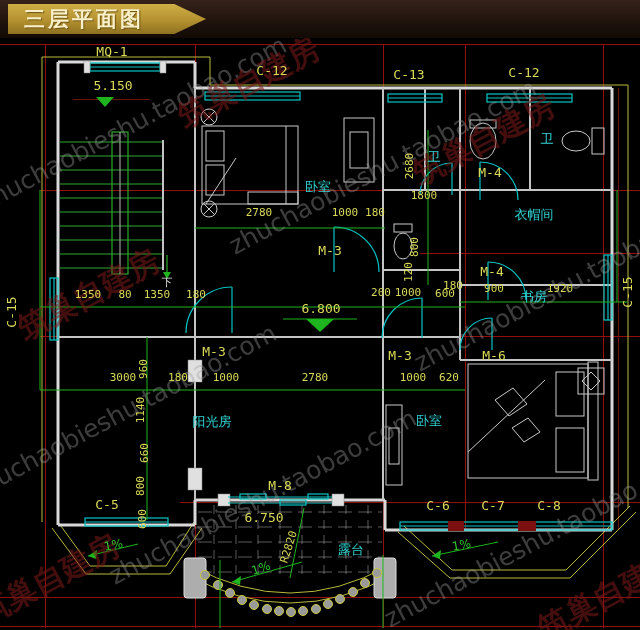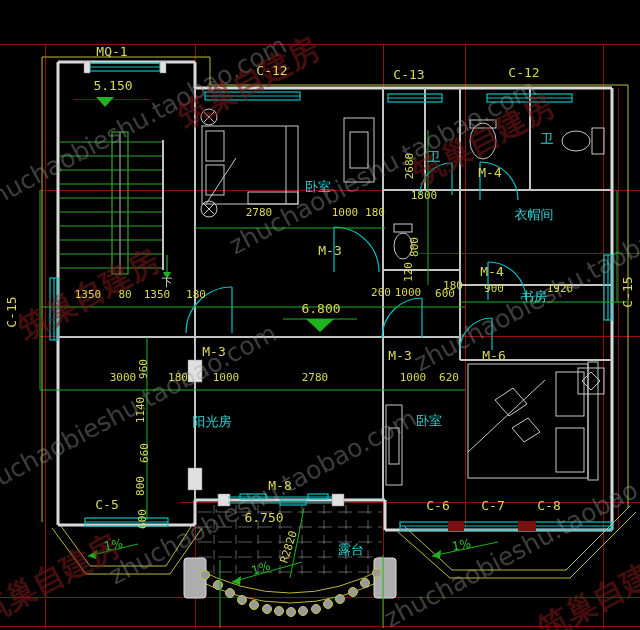--- a/index.html
+++ b/index.html
@@ -37,20 +37,25 @@
   text.tg{fill:#2fc52f;font:12px "DejaVu Sans",sans-serif;}
   text.tw{fill:#dedede;font:11px "DejaVu Sans",sans-serif;}
   text.wm{fill:#a0a0a0;opacity:.38;font:25px "DejaVu Sans",sans-serif;text-anchor:start;}
   text.wmb{fill:#7c1b1b;opacity:.55;font:bold 31px "DejaVu Sans",sans-serif;text-anchor:start;}
 </style>
 </head>
 <body>
 
 <div id="stage">
 
+  <div id="banner">
+    <div id="banner-arrow">
+      <span>三层平面图</span>
+    </div>
+  </div>
 
   <svg width="640" height="630" viewBox="0 0 640 630">
 
     <g class="rg" shape-rendering="crispEdges">
       <line x1="0" y1="44" x2="640" y2="44"></line>
       <line x1="40" y1="190" x2="640" y2="190"></line>
       <line x1="420" y1="253" x2="640" y2="253"></line>
       <line x1="40" y1="336" x2="640" y2="336"></line>
       <line x1="180" y1="502" x2="640" y2="502"></line>
       <line x1="0" y1="597" x2="640" y2="597"></line>

